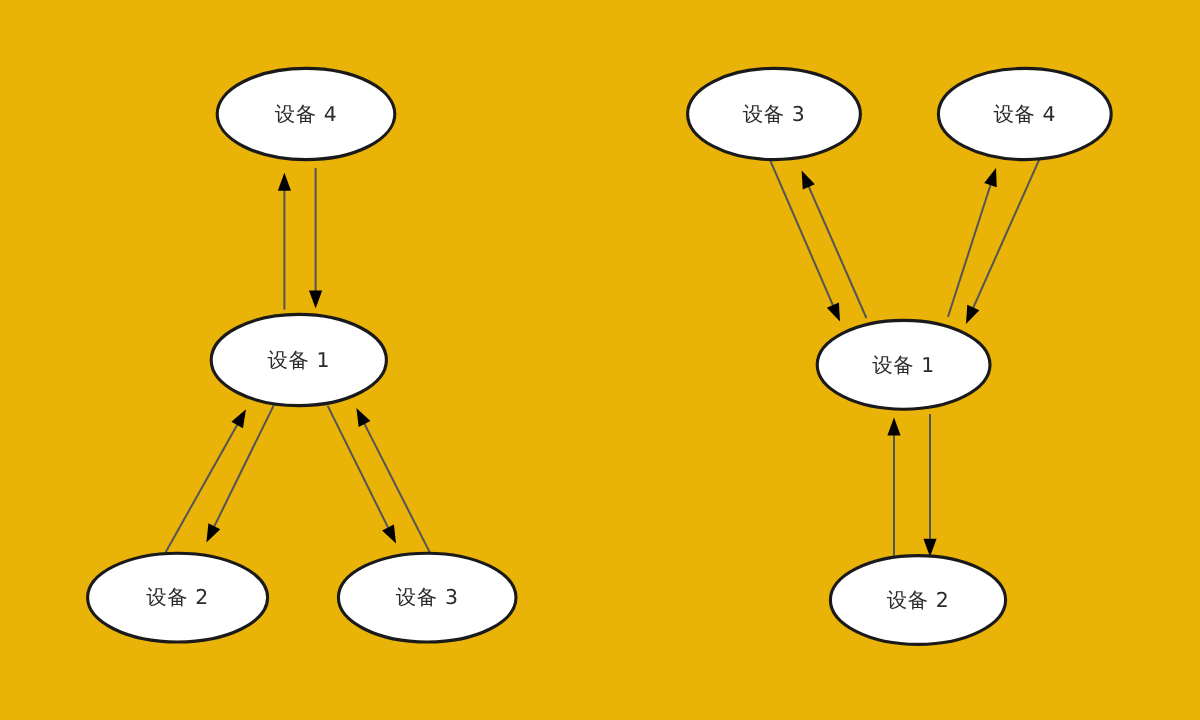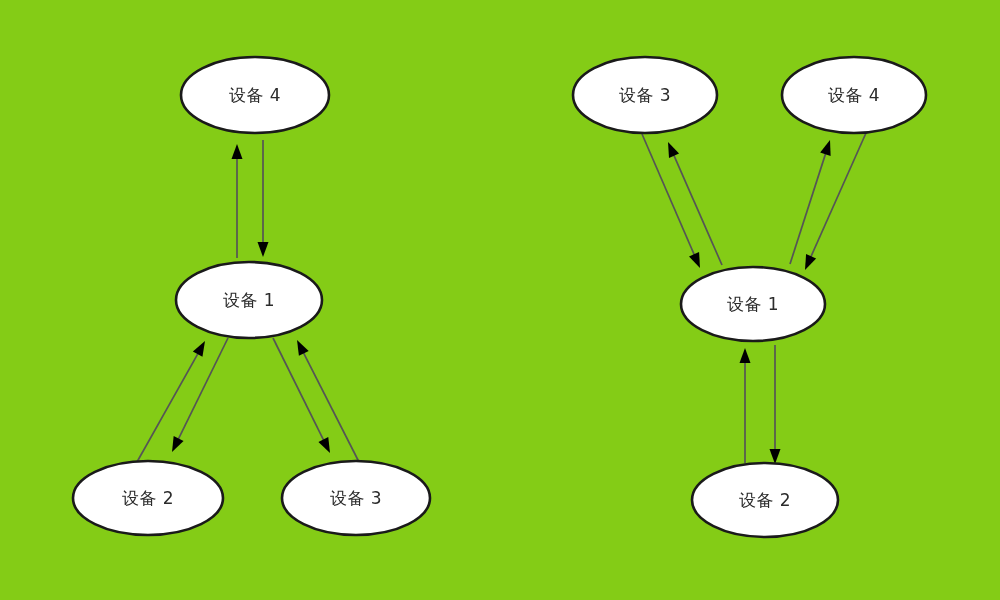--- a/index.html
+++ b/index.html
@@ -7,21 +7,21 @@
     padding: 0;
     background: #ffffff;
   }
   body {
     font-family: "DejaVu Sans", sans-serif;
   }
   #canvas {
     position: relative;
     width: 1000px;
     height: 600px;
-    background: #84cc16;
+    background: #eab308;
     overflow: hidden;
   }
   #diagram-svg {
     position: absolute;
     left: 0;
     top: 0;
     width: 1000px;
     height: 600px;
   }
   .node-ellipse {

